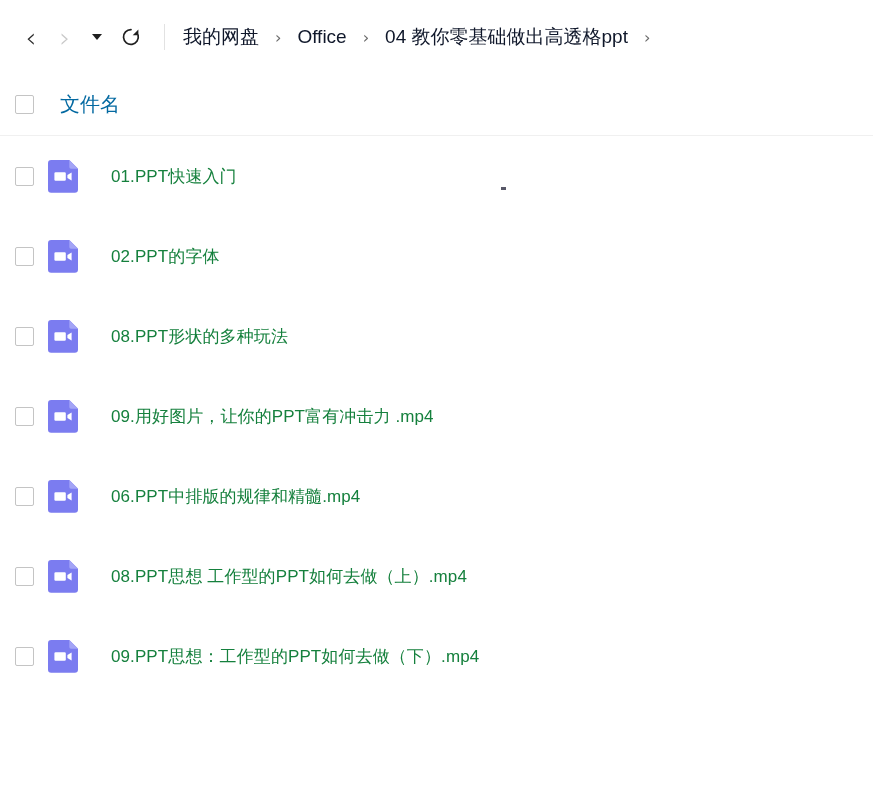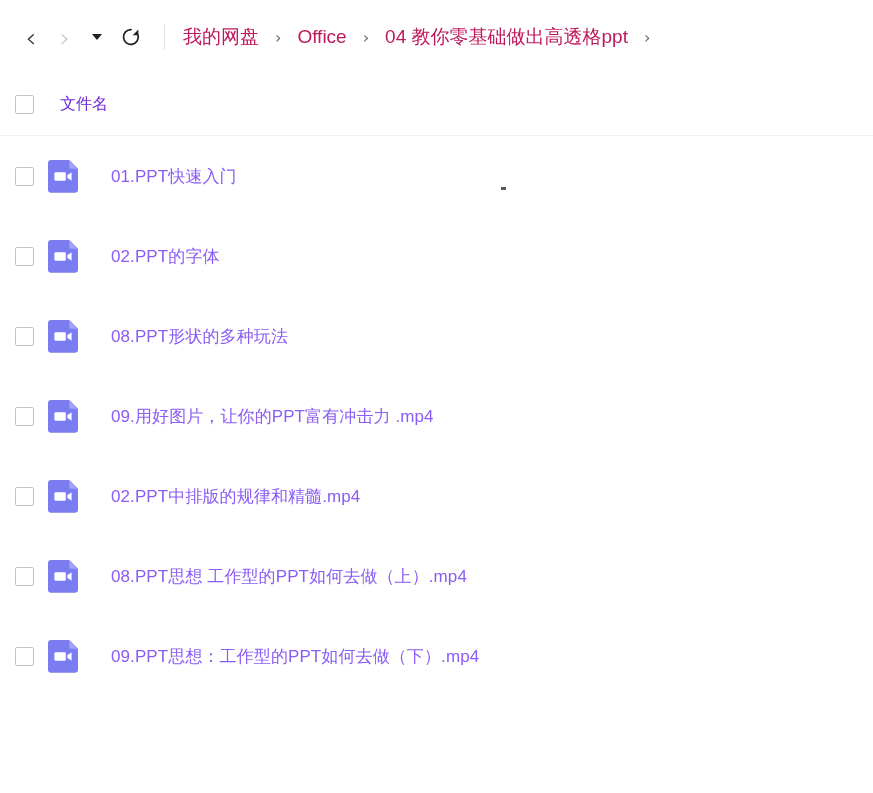--- a/index.html
+++ b/index.html
@@ -78,21 +78,21 @@
 
   .breadcrumb {
     display: flex;
     align-items: center;
     font-size: 19px;
     color: #262626;
     min-width: 0;
   }
   .crumb {
     padding: 0 2px;
-    color: #be185d;
+    color: #0f172a;
   }
   .crumb-sep {
     color: #6b6b6b;
     font-size: 16px;
     padding: 0 14px;
     font-family: "DejaVu Sans", sans-serif;
   }
 
   
   .list-header {
@@ -111,22 +111,22 @@
   }
   .checkbox {
     width: 19px;
     height: 19px;
     border: 1.6px solid #c4c4c4;
     border-radius: 2px;
     background: #fff;
     box-sizing: border-box;
   }
   .header-label {
-    font-size: 16px;
-    color: #6d28d9;
+    font-size: 20px;
+    color: #0369a1;
     padding-left: 12px;
   }
 
   .row {
     height: 80px;
     display: flex;
     align-items: center;
     box-sizing: border-box;
   }
   .cell-icon {
@@ -140,21 +140,21 @@
   .file-icon {
     position: relative;
     width: 30px;
     height: 33px;
     flex: 0 0 auto;
   }
   .file-icon svg { display: block; }
 
   .file-name {
     font-size: 17px;
-    color: #8b5cf6;
+    color: #15803d;
     padding-left: 11px;
     letter-spacing: 0.1px;
     white-space: nowrap;
   }
 
   
   .artifact {
     position: absolute;
     left: 501px;
     top: 187px;
@@ -285,21 +285,21 @@
     <div class="cell-icon">
       <span class="file-icon">
         <svg width="30" height="33" viewBox="0 0 30 33" aria-hidden="true">
           <path d="M3.2 0 H21.3 L30 8.7 V29.5 A3.2 3.2 0 0 1 26.8 32.7 H3.2 A3.2 3.2 0 0 1 0 29.5 V3.2 A3.2 3.2 0 0 1 3.2 0 Z" fill="#7b7cf0"></path>
           <path d="M21.3 0 L30 8.7 H22.9 A1.6 1.6 0 0 1 21.3 7.1 Z" fill="#a3a4f6"></path>
           <rect x="6.4" y="12.3" width="11.4" height="8.4" rx="1.2" fill="#ffffff"></rect>
           <path d="M19.4 15.1 L23.6 12.5 V20.5 L19.4 17.9 Z" fill="#ffffff"></path>
         </svg>
       </span>
     </div>
-    <div class="file-name">02.PPT中排版的规律和精髓.mp4</div>
+    <div class="file-name">06.PPT中排版的规律和精髓.mp4</div>
   </div>
 
   <div class="row">
     <div class="cell-check">
       <span class="checkbox"></span>
     </div>
     <div class="cell-icon">
       <span class="file-icon">
         <svg width="30" height="33" viewBox="0 0 30 33" aria-hidden="true">
           <path d="M3.2 0 H21.3 L30 8.7 V29.5 A3.2 3.2 0 0 1 26.8 32.7 H3.2 A3.2 3.2 0 0 1 0 29.5 V3.2 A3.2 3.2 0 0 1 3.2 0 Z" fill="#7b7cf0"></path>

